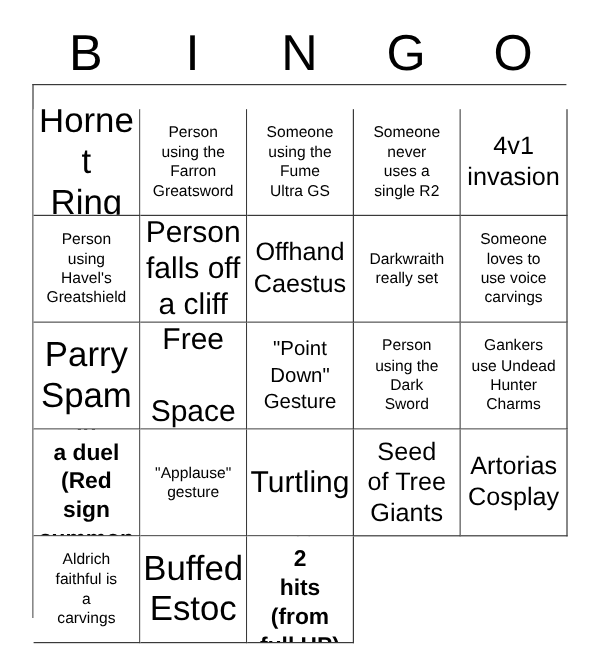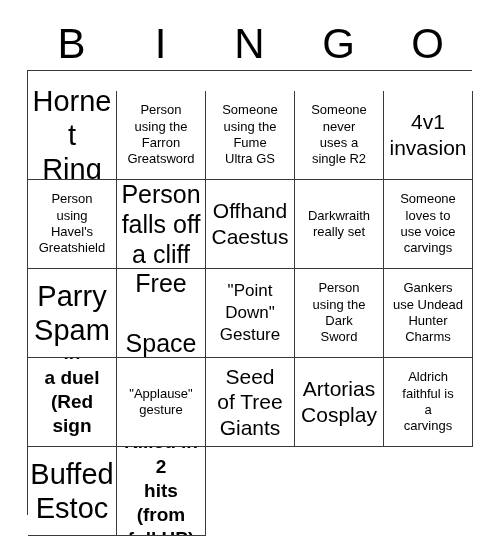--- a/index.html
+++ b/index.html
@@ -184,20 +184,23 @@
         <span class="cell-text fs-md">Healing in
 a duel
 (Red sign
 summon)</span>
       </div>
       <div class="bingo-cell">
         <span class="cell-text fs-sm">"Applause"
 gesture</span>
       </div>
       <div class="bingo-cell">
+        <span class="cell-text fs-xxl">Turtling</span>
+      </div>
+      <div class="bingo-cell">
         <span class="cell-text fs-xl">Seed
 of Tree
 Giants</span>
       </div>
       <div class="bingo-cell">
         <span class="cell-text fs-xl">Artorias
 Cosplay</span>
       </div>
       <div class="bingo-cell">
         <span class="cell-text fs-sm">Aldrich

